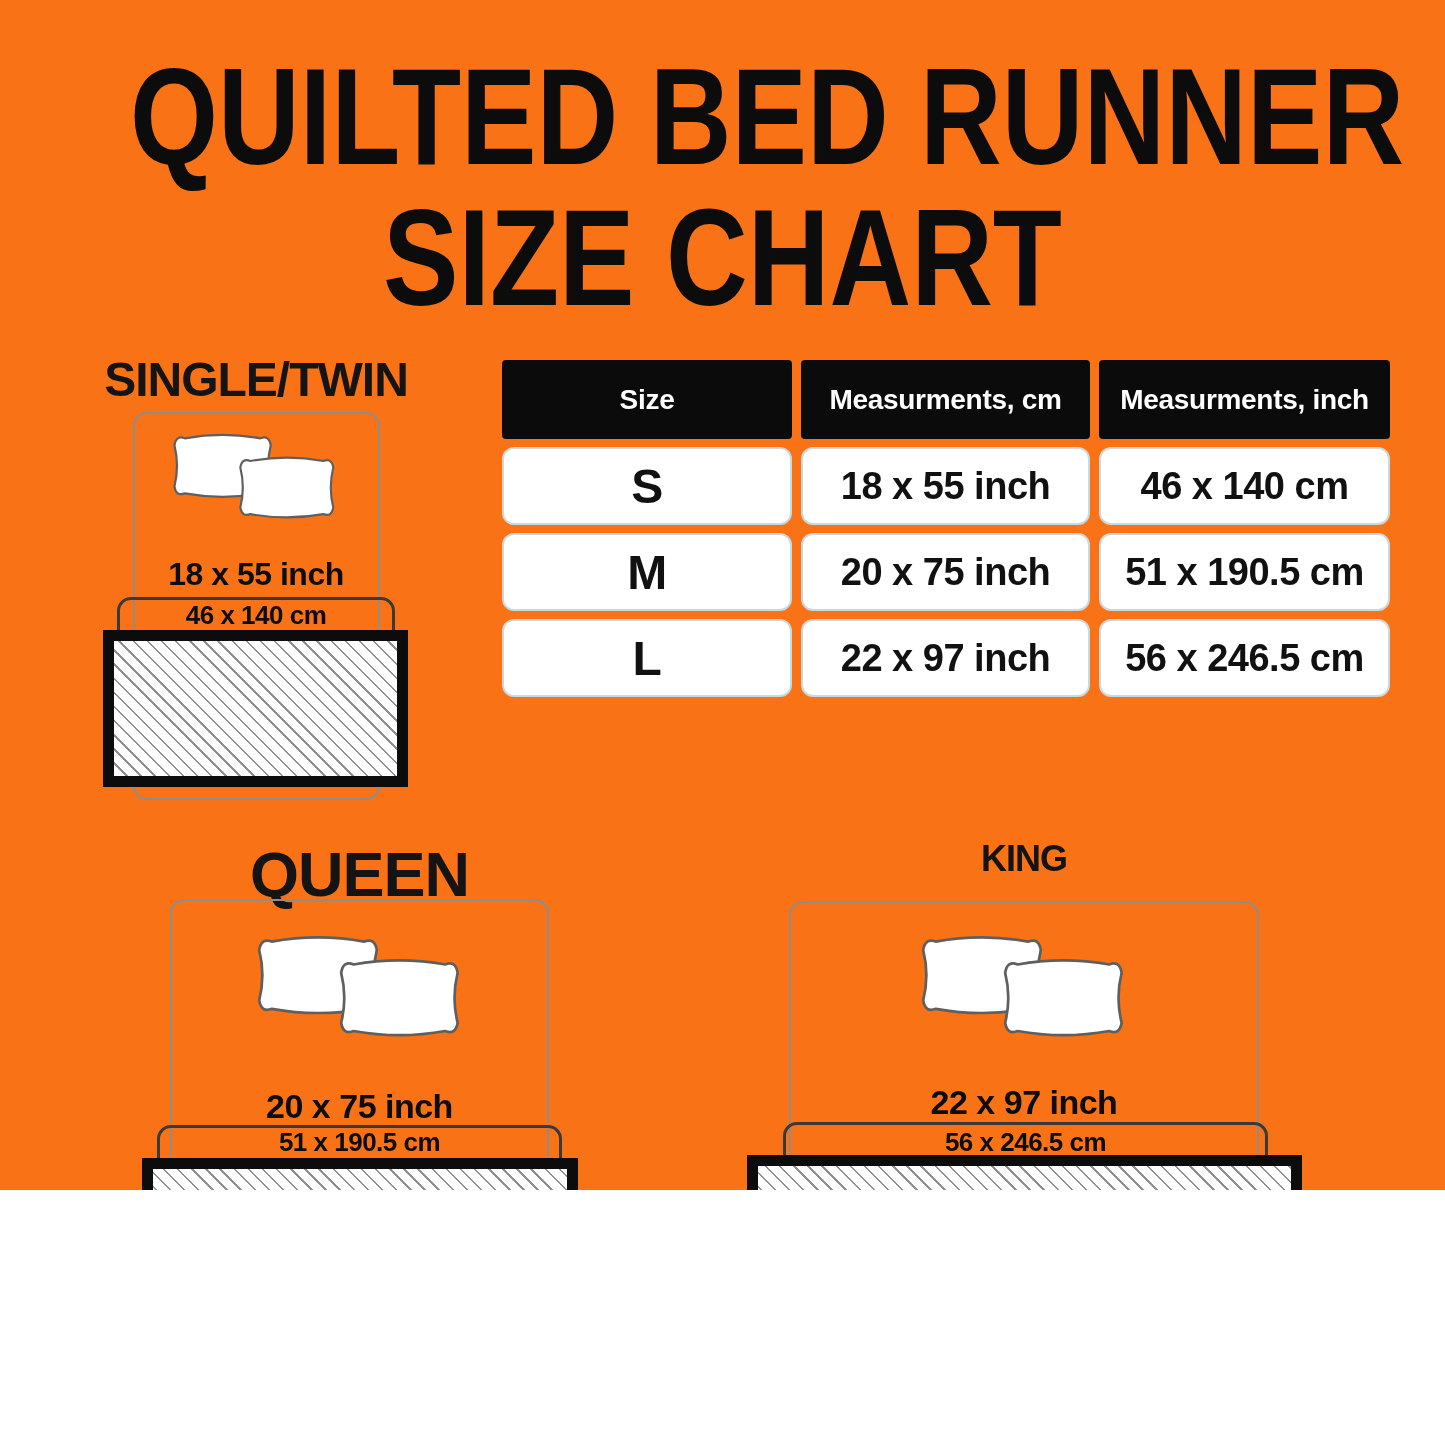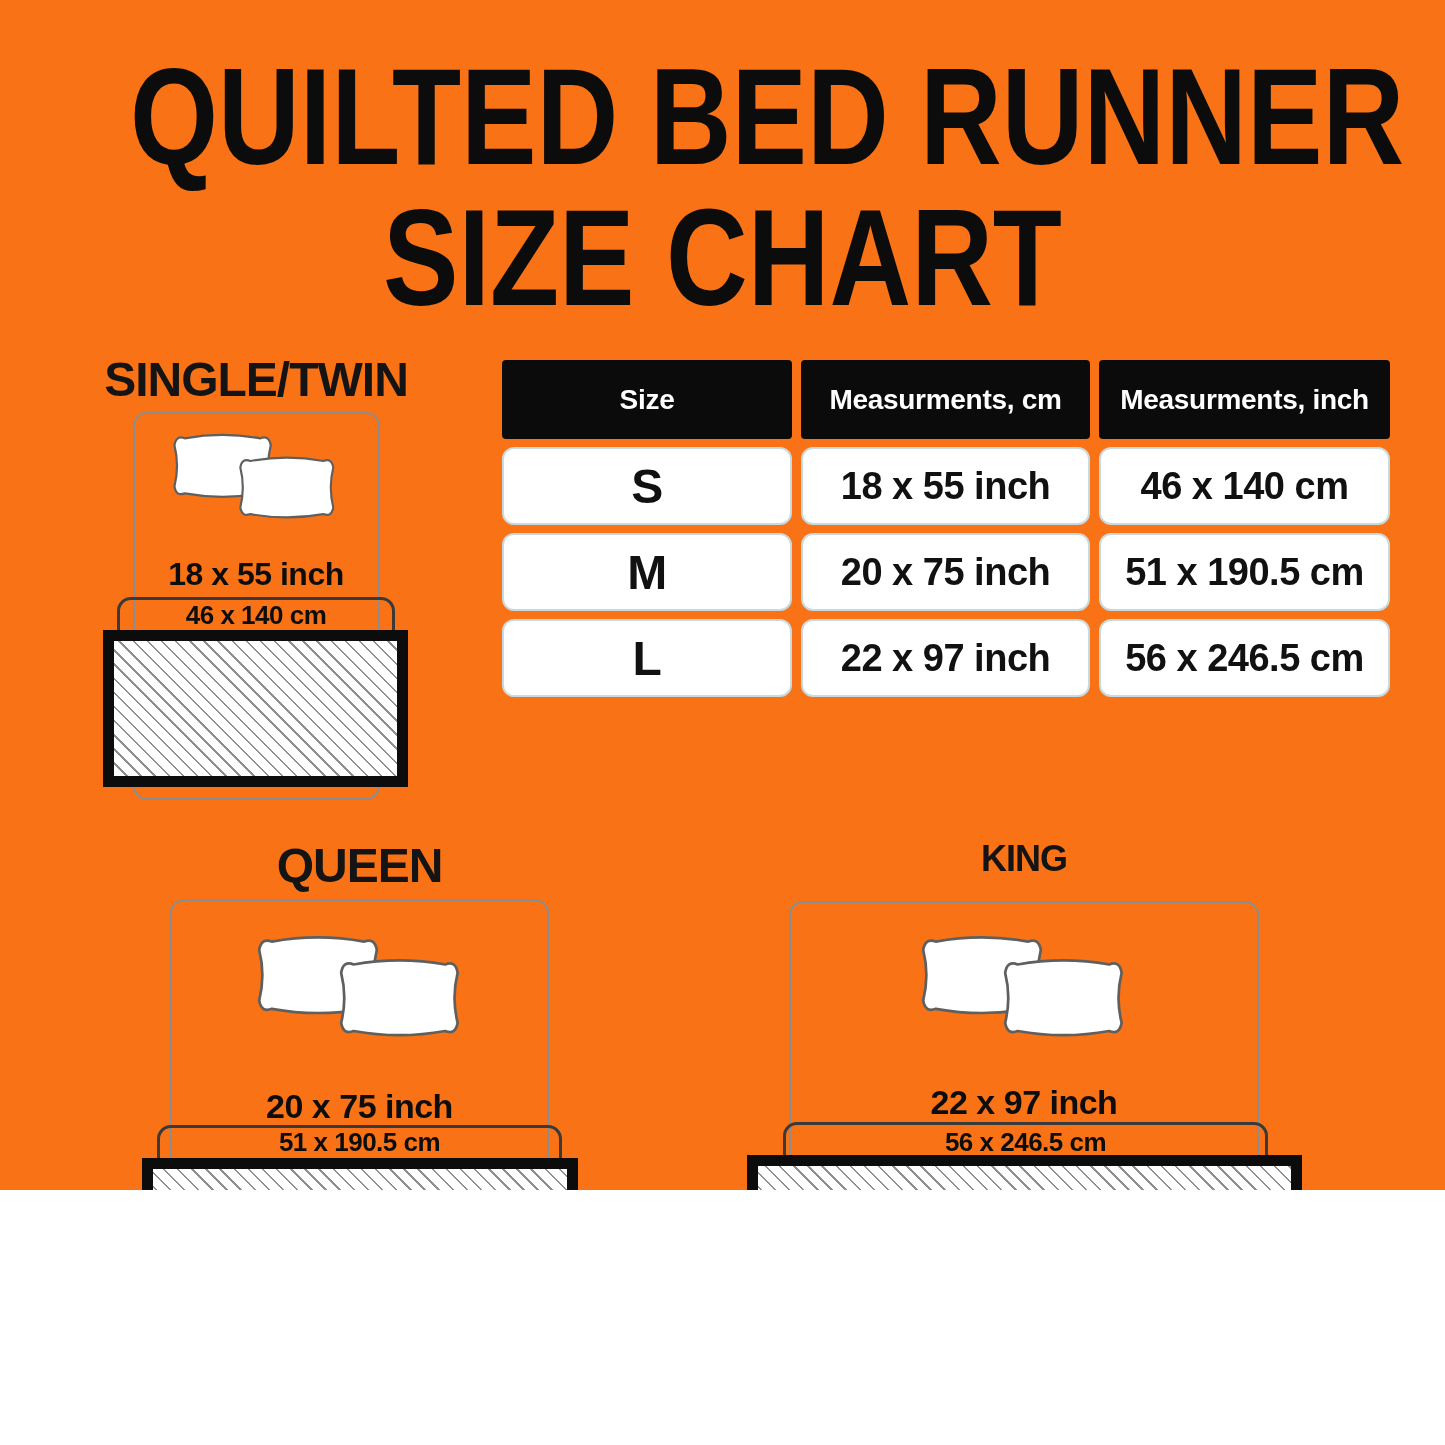--- a/index.html
+++ b/index.html
@@ -55,21 +55,21 @@
   .pillow { fill:#ffffff; stroke:#5f5f5f; stroke-width:2.6; stroke-linejoin:round; }
   
   #d1-label  { left:84px;  top:352px;  width:344px; font-size:48px; }
   #d1-bed    { left:133px; top:412px;  width:247px; height:388px; }
   #d1-pillows{ left:160px; top:418px;  width:190px; height:112px; }
   #d1-inch   { left:106px; top:556px;  width:300px; font-size:32px; line-height:36px; }
   #d1-band   { left:117px; top:597px;  width:278px; height:155px; }
   #d1-cm     { left:117px; top:602px;  width:278px; font-size:26px; line-height:26px; }
   #d1-runner { left:103px; top:630px;  width:305px; height:157px; }
   
-  #d2-label  { left:170px; top:838px;  width:379px; font-size:48px; }
+  #d2-label  { left:170px; top:838px;  width:379px; font-size:63px; }
   #d2-bed    { left:170px; top:899px;  width:379px; height:470px; }
   #d2-pillows{ left:248px; top:918px;  width:225px; height:132px; }
   #d2-inch   { left:170px; top:1088px; width:379px; font-size:34px; line-height:36px; }
   #d2-band   { left:157px; top:1125px; width:405px; height:192px; }
   #d2-cm     { left:157px; top:1129px; width:405px; font-size:26px; line-height:26px; }
   #d2-runner { left:142px; top:1158px; width:436px; height:194px; }
   
   #d3-label  { left:789px; top:838px;  width:470px; font-size:36px; }
   #d3-bed    { left:789px; top:901px;  width:470px; height:468px; }
   #d3-pillows{ left:912px; top:918px;  width:225px; height:132px; }

